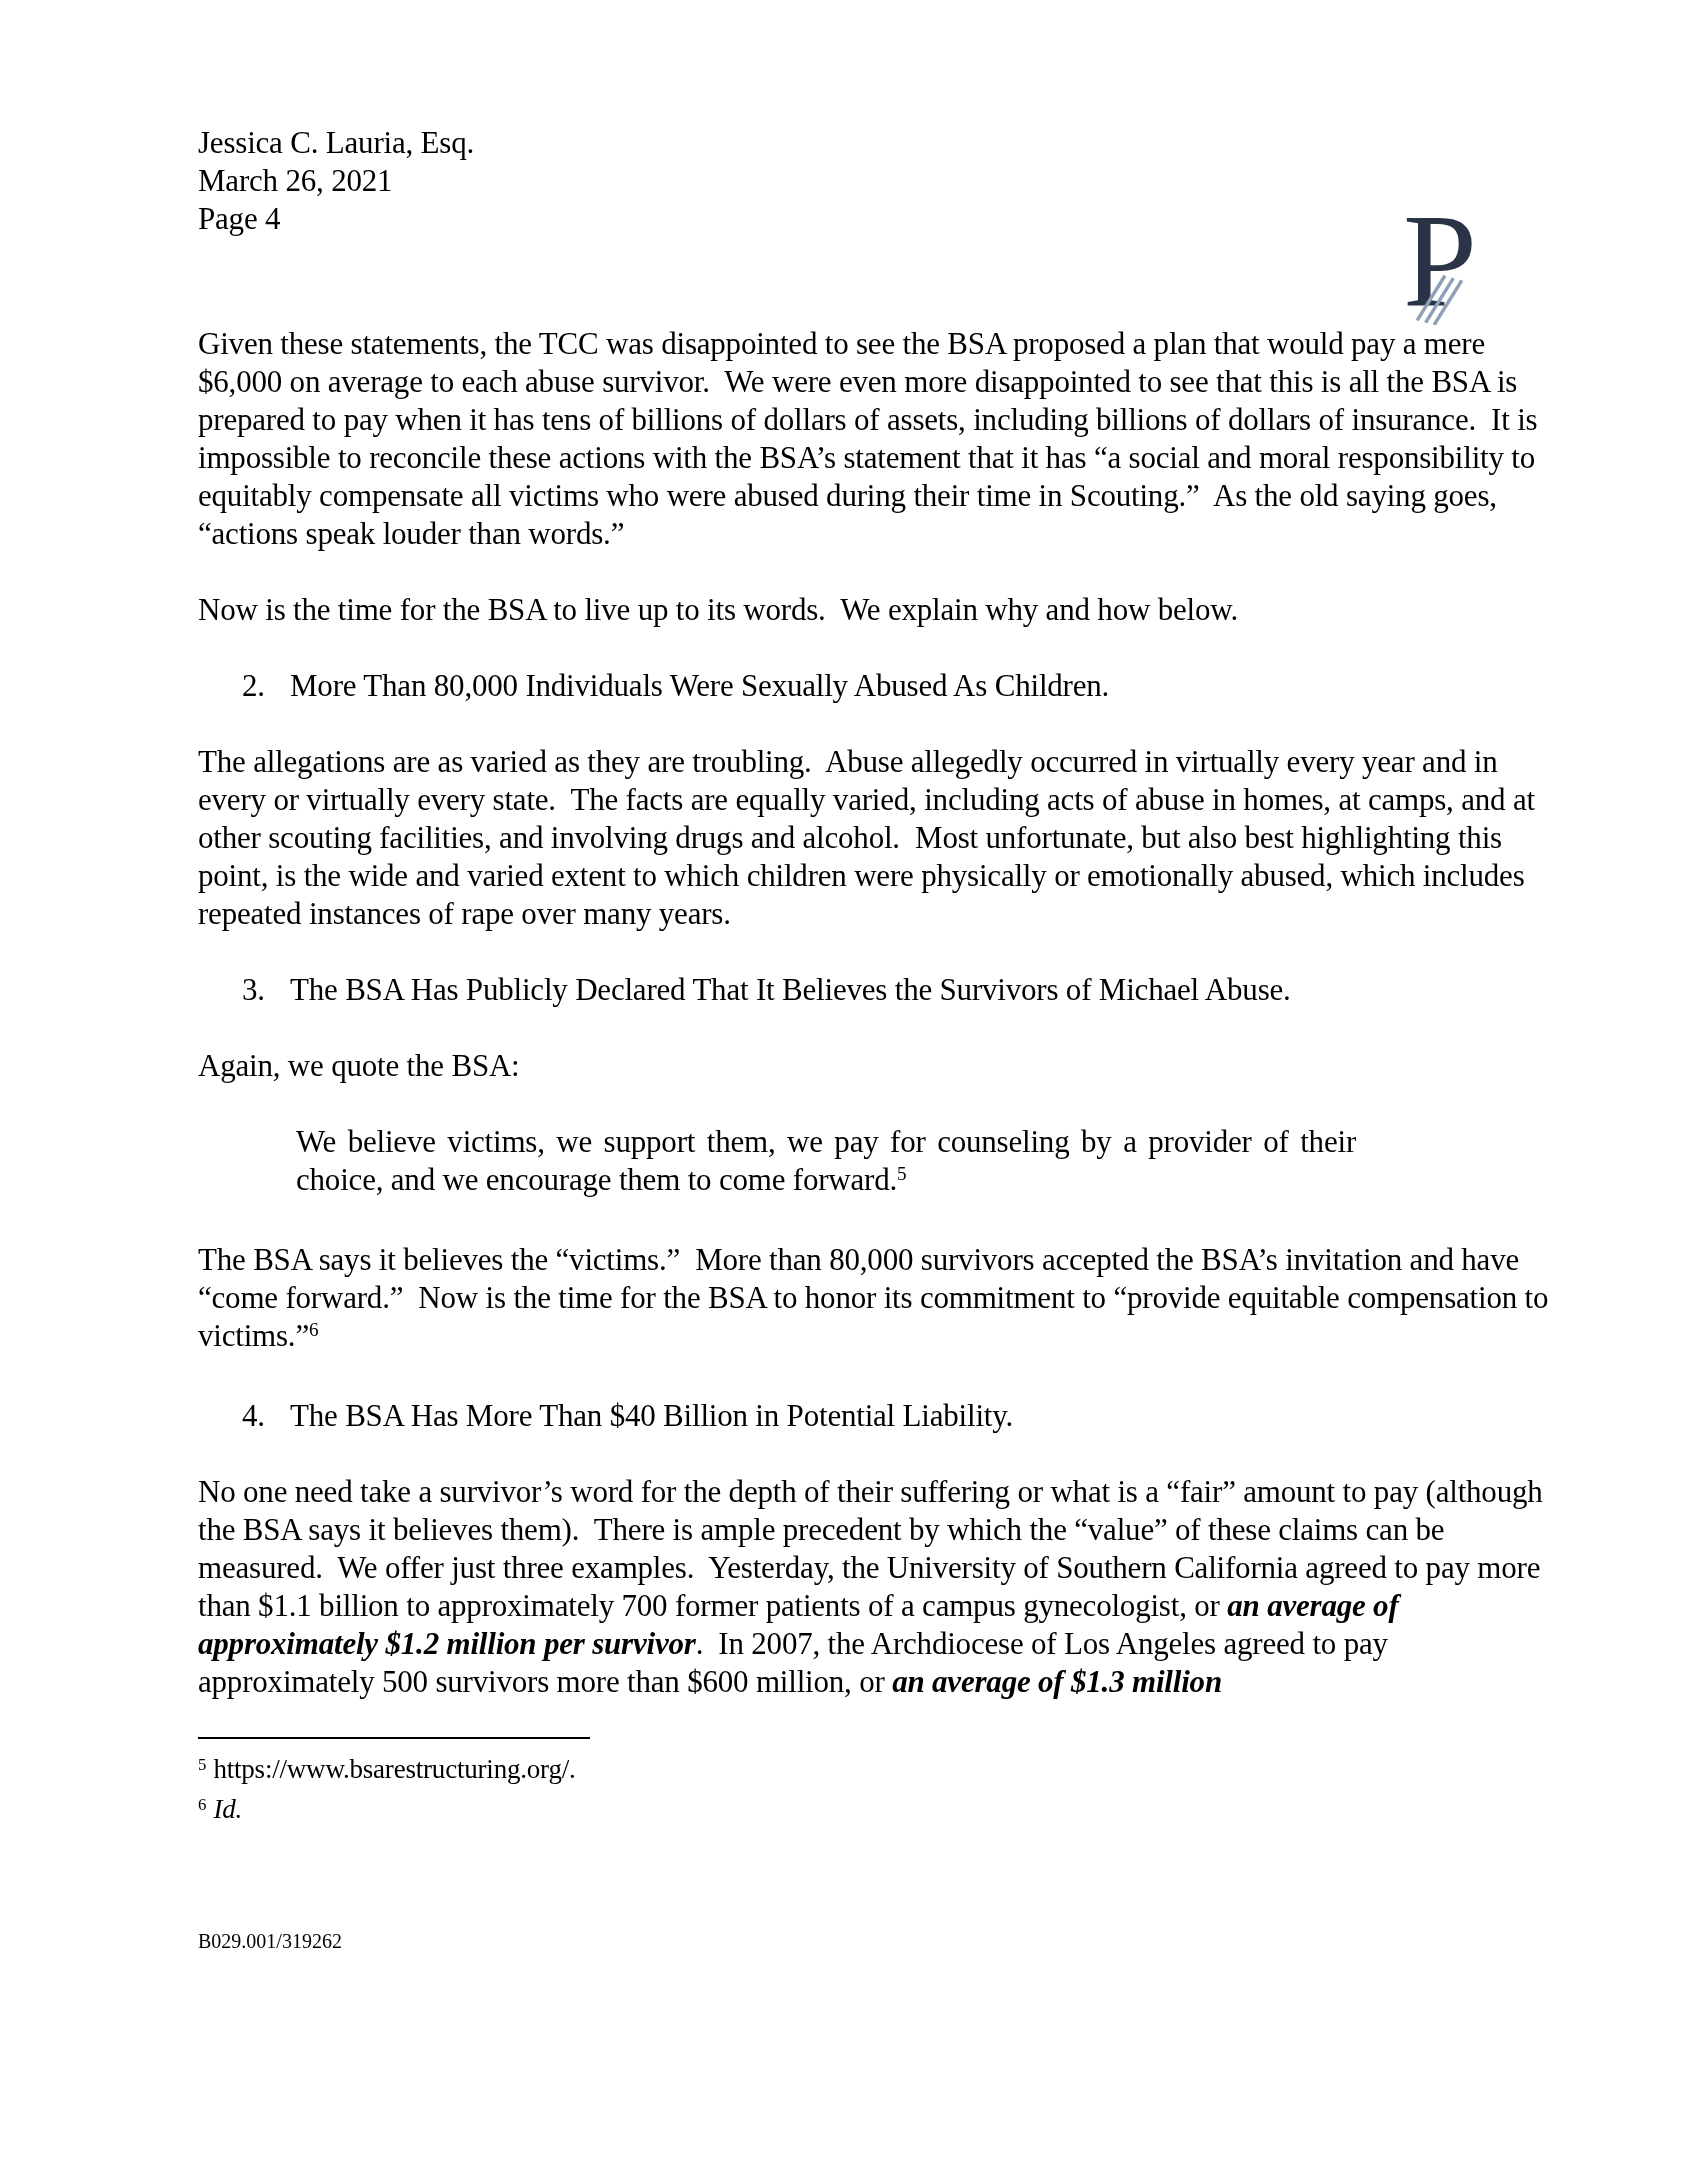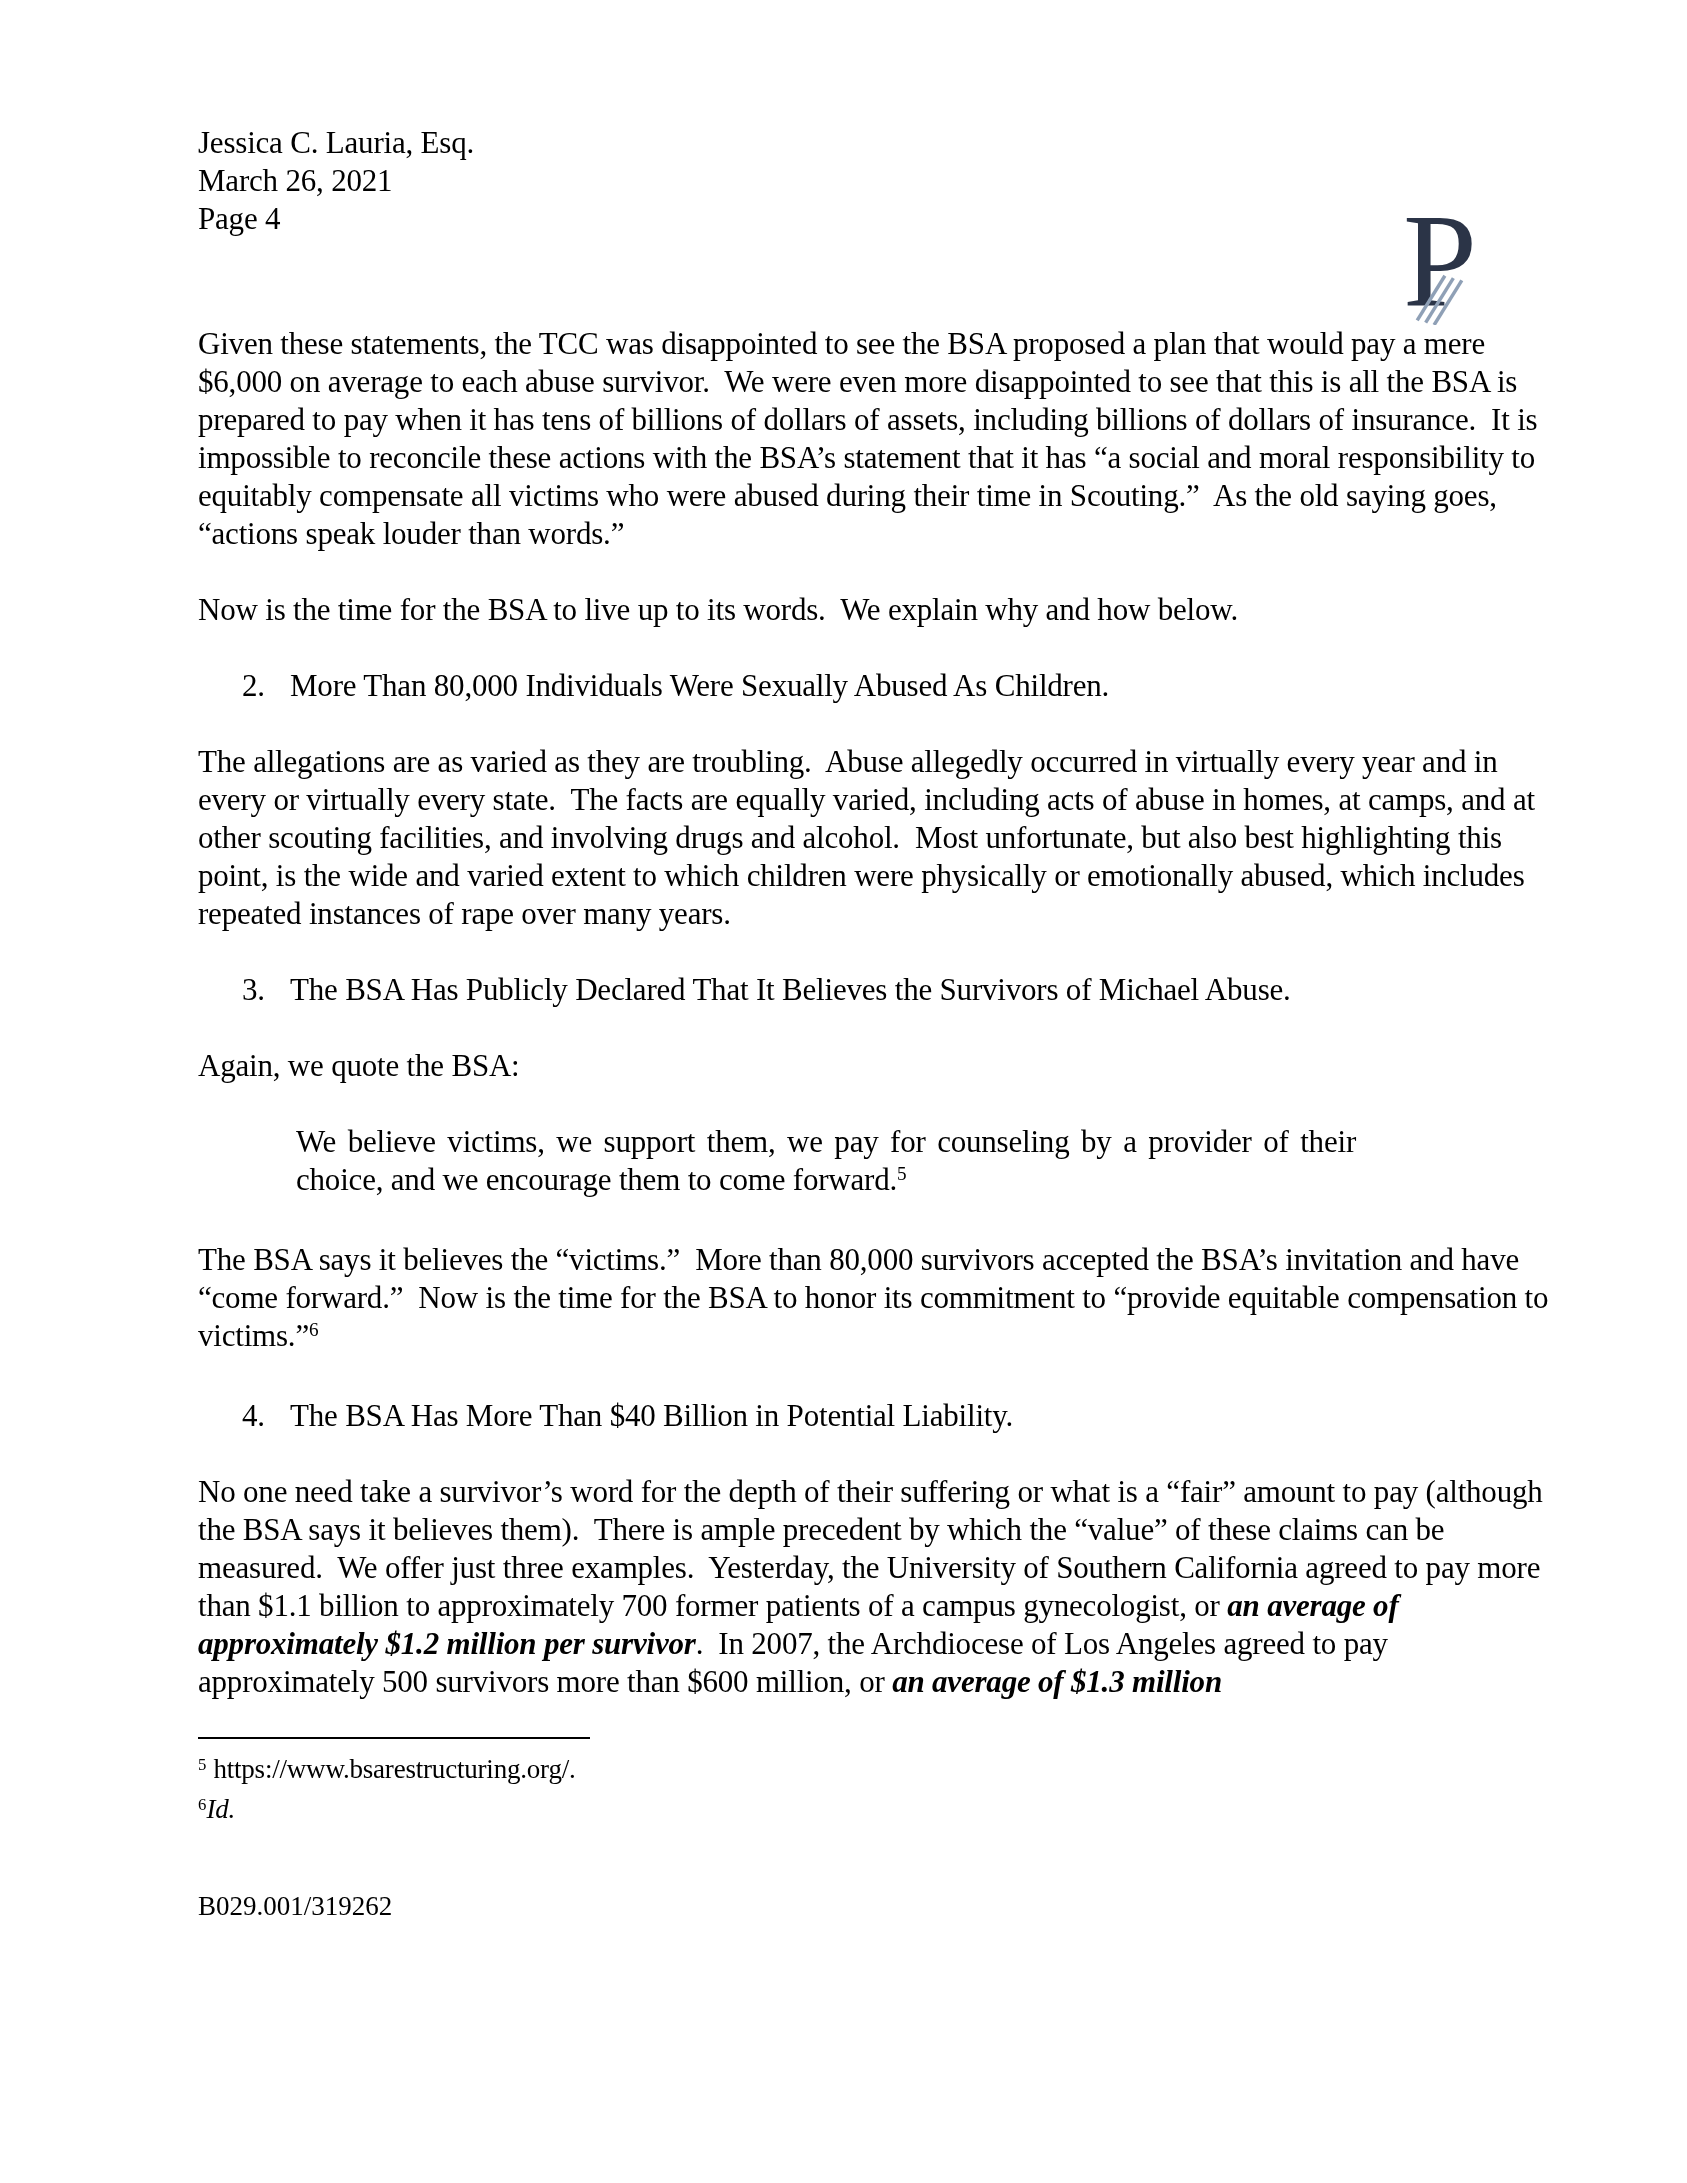--- a/index.html
+++ b/index.html
@@ -78,24 +78,24 @@
     border-top: 2.3px solid #000000;
     margin-top: 36px;
   }
   .footnotes {
     margin-top: 12.4px;
     font-size: 27px;
     line-height: 36px;
   }
   .fn { white-space: pre-wrap; }
   .fn-text { margin-left: 7px; }
-  .fn-italic { font-style: italic; }
+  .fn-italic { font-style: italic; margin-left: 7px; }
   .docnum {
-    margin-top: 64px;
-    font-size: 27px;
+    margin-top: 99px;
+    font-size: 20px;
     line-height: 23px;
     letter-spacing: 0;
   }
 </style>
 </head>
 <body>
 
 <div class="page">
 
   <header>

